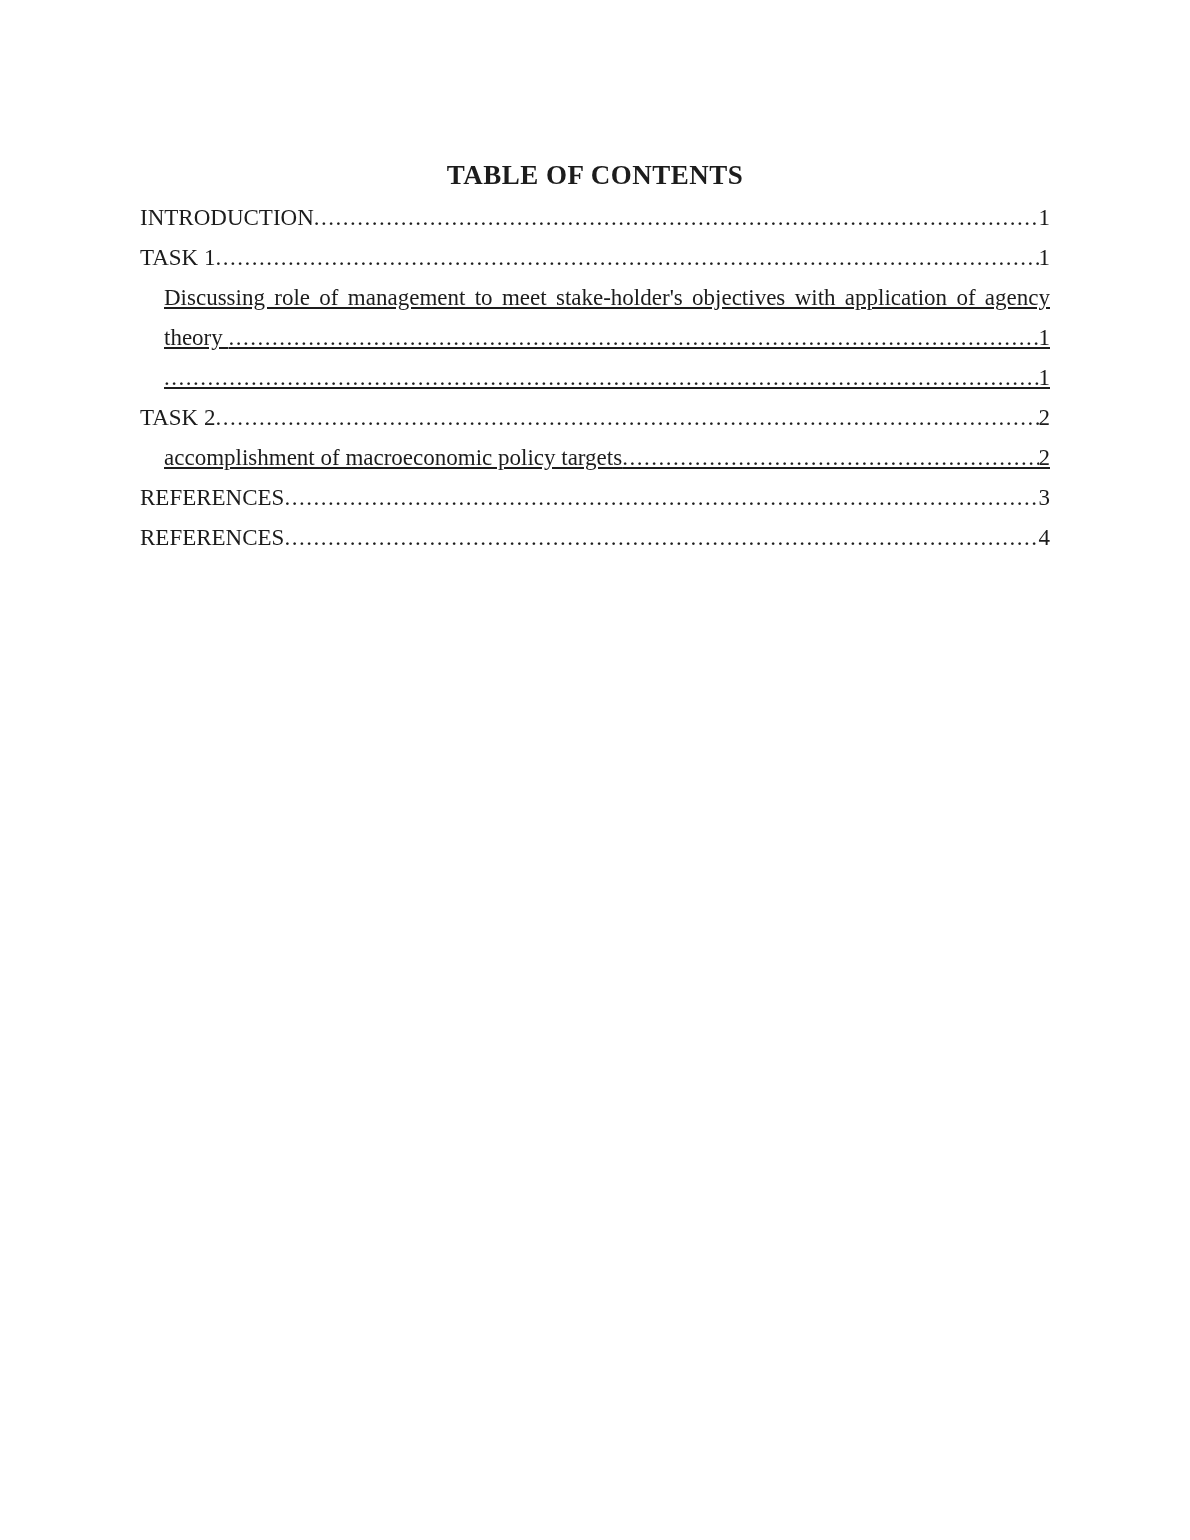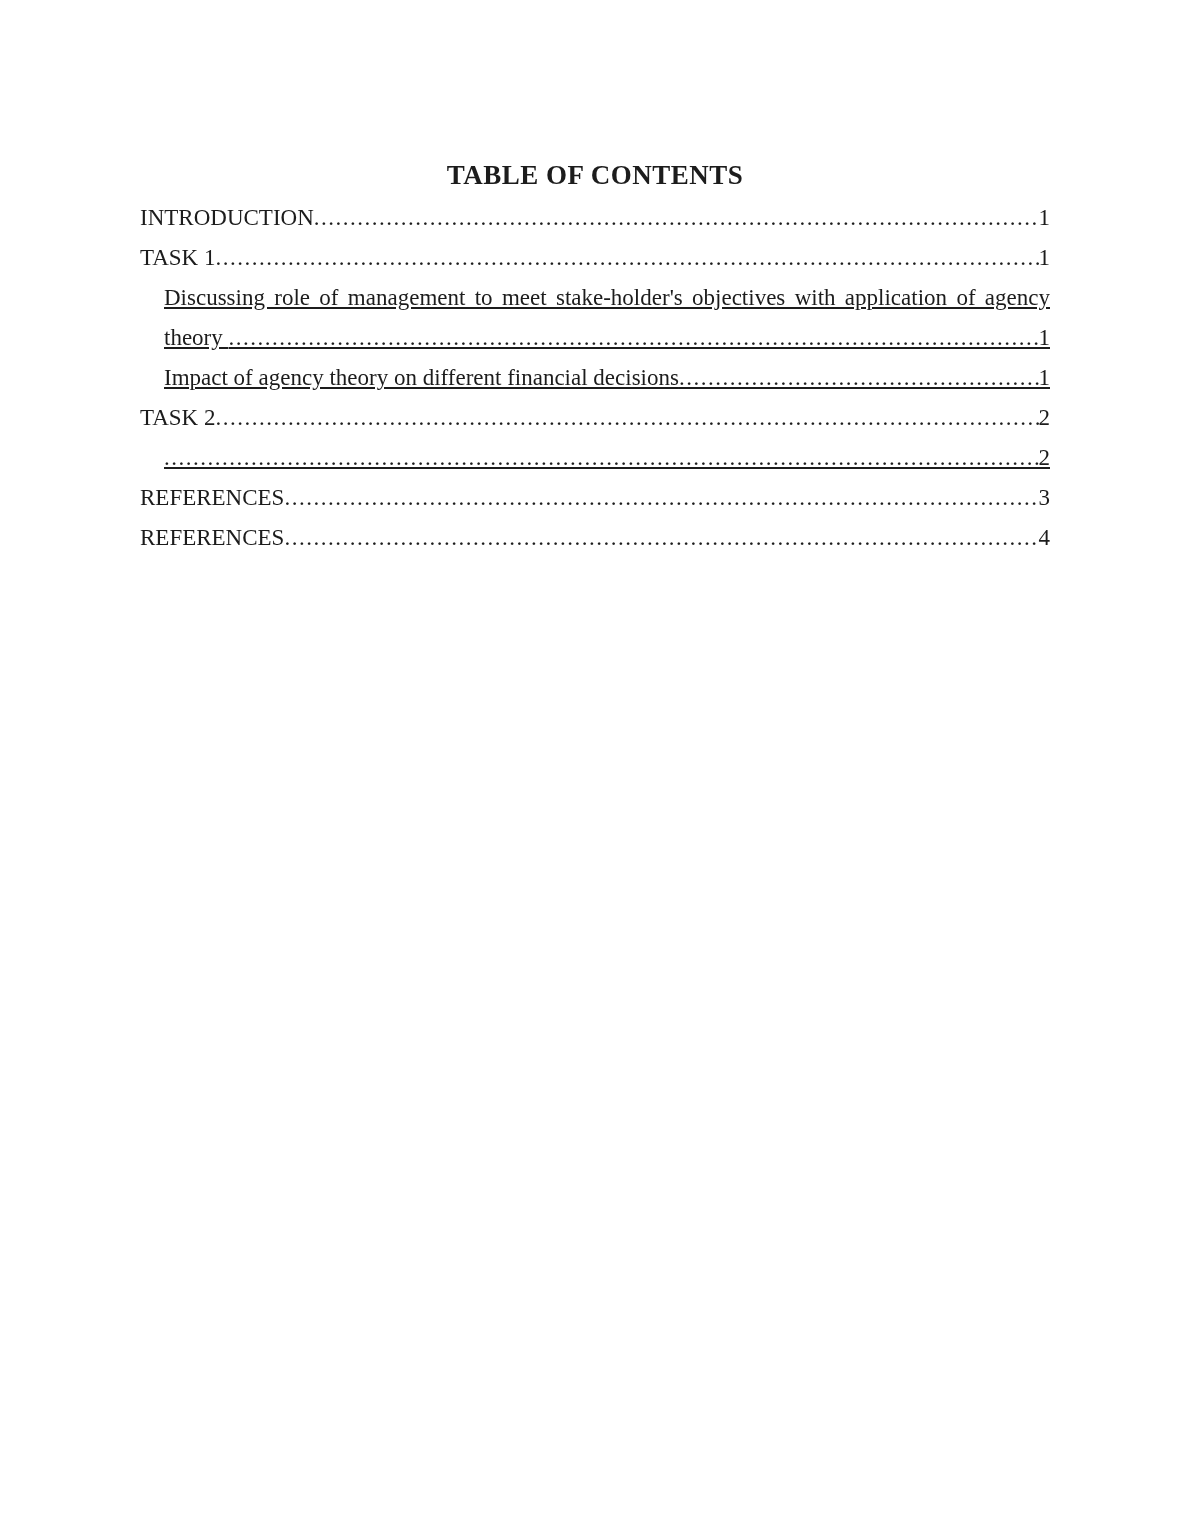--- a/index.html
+++ b/index.html
@@ -76,34 +76,34 @@
       <div class="entry indent">
         <div class="pre-line">Discussing role of management to meet stake-holder's objectives with application of agency</div>
         <div class="entry-line">
           <span class="label">theory </span>
           <span class="leader">............................................................................................................................................................................................................................................................................................................</span>
           <span class="page-num">1</span>
         </div>
       </div>
       <div class="entry indent">
         <div class="entry-line">
-          <span class="label">Impact of agency theory on different financial decisions</span>
           <span class="leader">............................................................................................................................................................................................................................................................................................................</span>
           <span class="page-num">1</span>
         </div>
       </div>
       <div class="entry">
         <div class="entry-line">
           <span class="label">TASK 2</span>
           <span class="leader">............................................................................................................................................................................................................................................................................................................</span>
           <span class="page-num">2</span>
         </div>
       </div>
       <div class="entry indent">
         <div class="entry-line">
+          <span class="label">accomplishment of macroeconomic policy targets</span>
           <span class="leader">............................................................................................................................................................................................................................................................................................................</span>
           <span class="page-num">2</span>
         </div>
       </div>
       <div class="entry">
         <div class="entry-line">
           <span class="label">REFERENCES</span>
           <span class="leader">............................................................................................................................................................................................................................................................................................................</span>
           <span class="page-num">3</span>
         </div>

